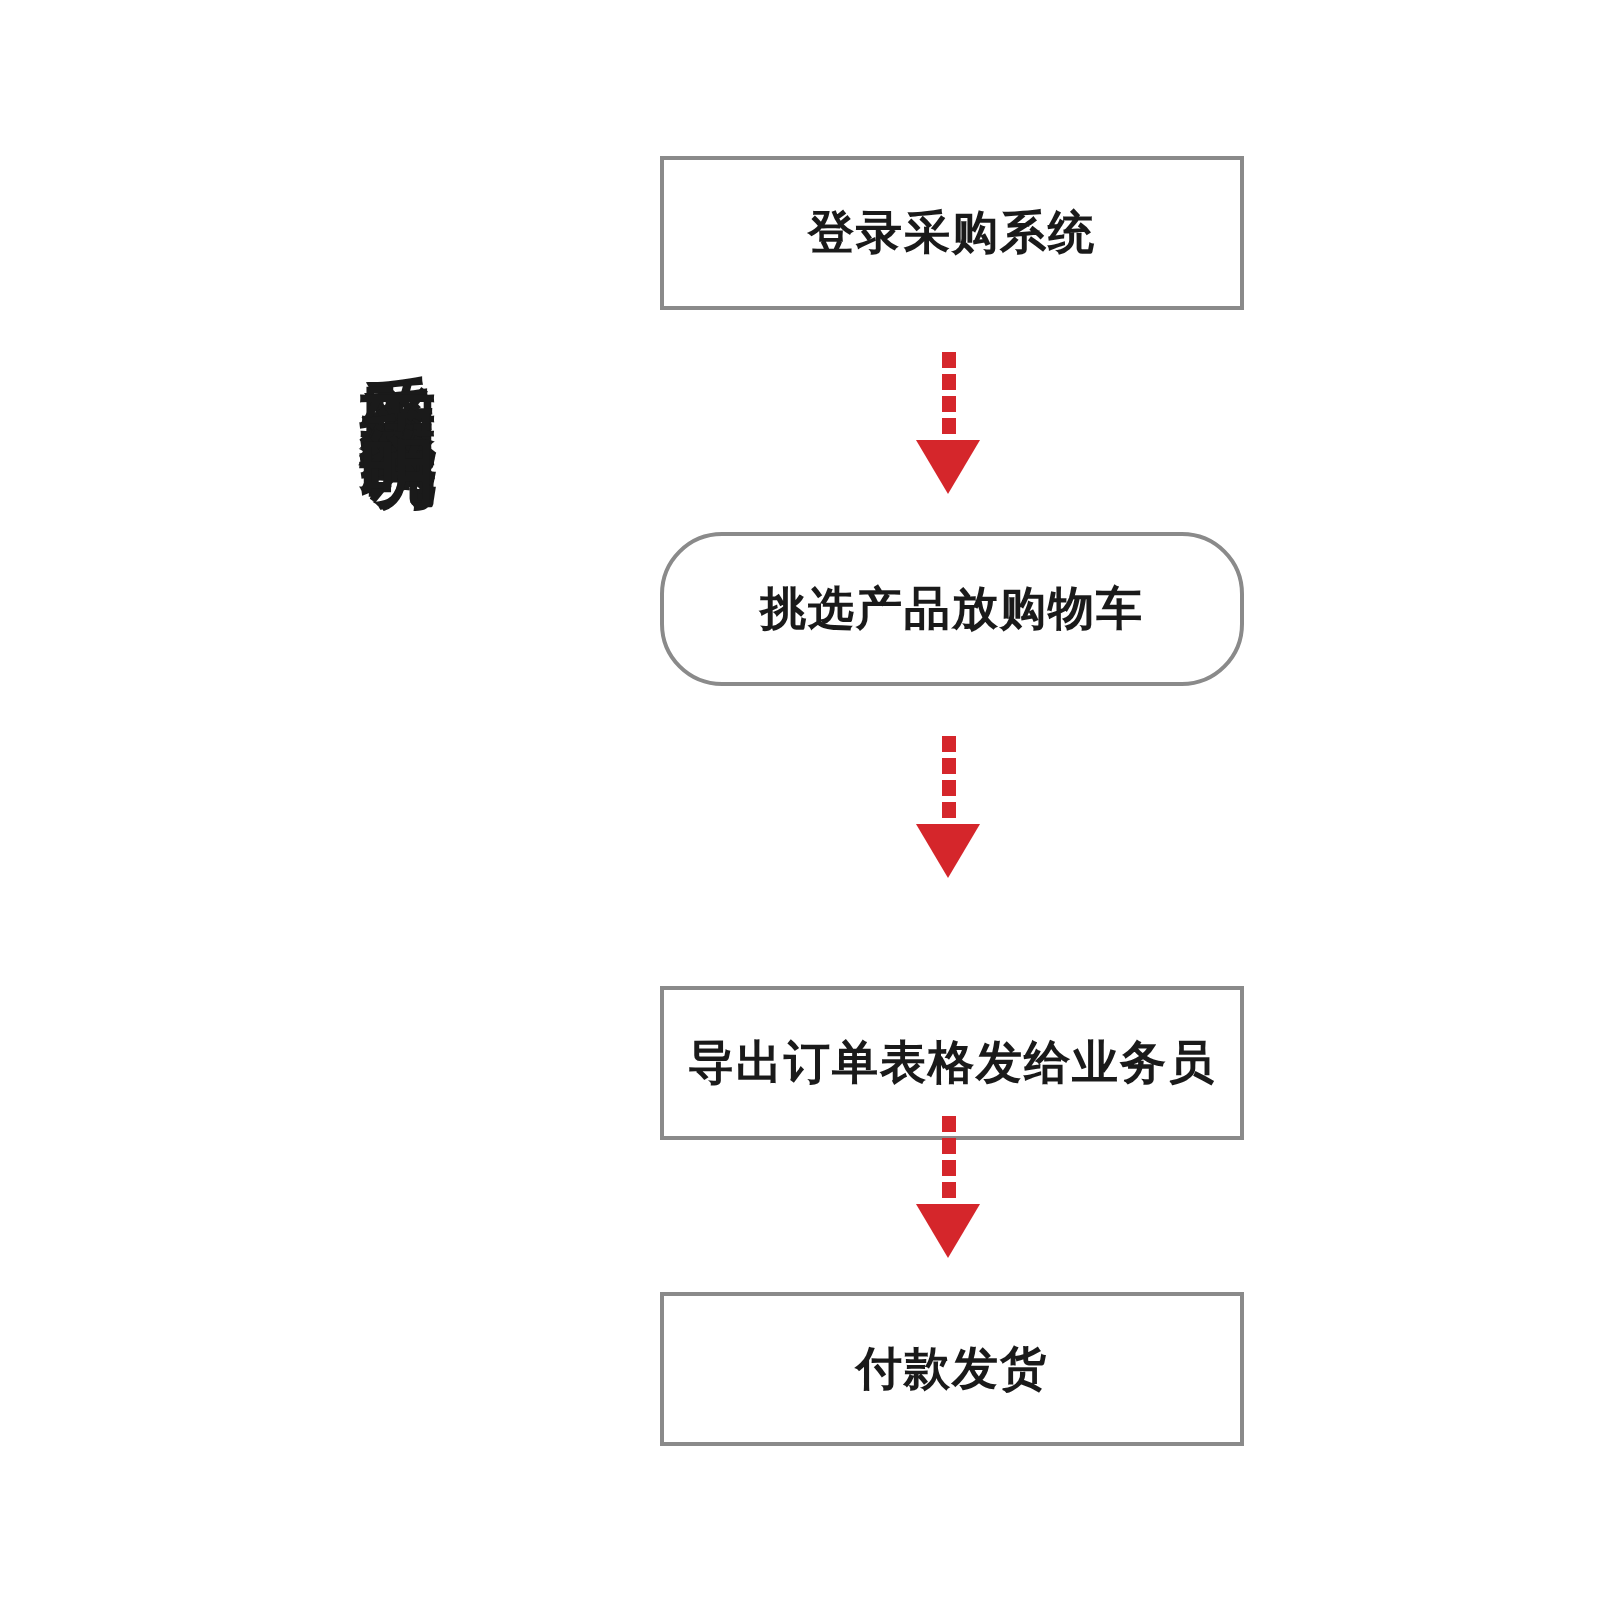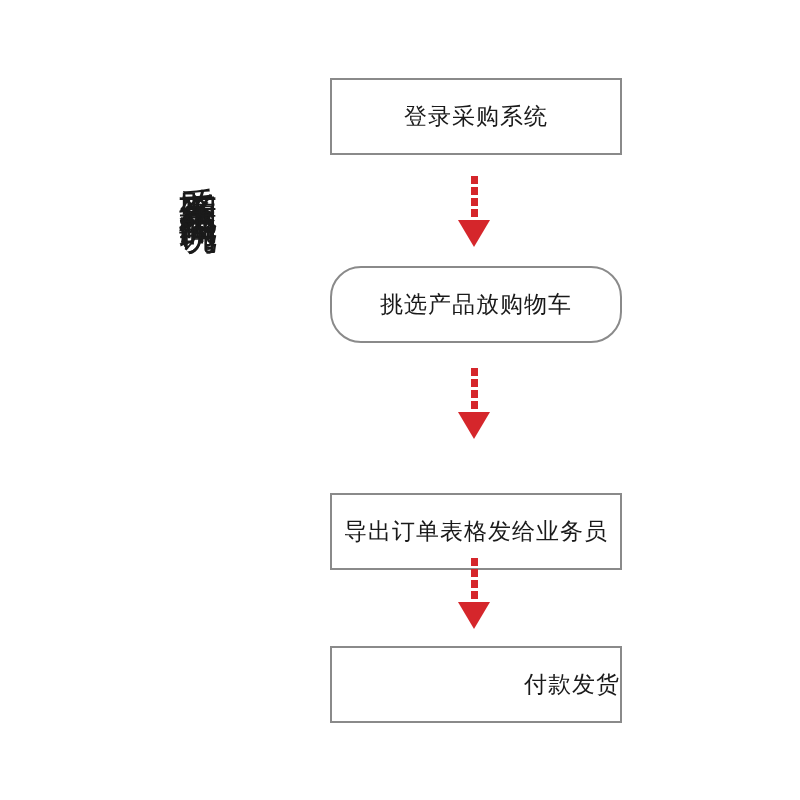--- a/index.html
+++ b/index.html
@@ -16,20 +16,21 @@
     height: 800px;
     background: #ffffff;
     font-family: "Liberation Sans", sans-serif;
     overflow: hidden;
   }
   .canvas {
     position: relative;
     width: 800px;
     height: 800px;
     background: #ffffff;
+    font-weight: bold;
   }
   .vertical-title {
     position: absolute;
     left: 176px;
     top: 156px;
     writing-mode: vertical-rl;
     text-orientation: upright;
     font-size: 38px;
     letter-spacing: 3px;
     color: var(--text);
@@ -51,21 +52,21 @@
   }
   .flow-box .box-label {
     font-size: 23px;
     letter-spacing: 1px;
     color: var(--text);
     white-space: nowrap;
   }
   .box-1 { top: 78px; }
   .box-2 { top: 266px; border-radius: 31px; }
   .box-3 { top: 456px; margin-top: 37px; }
-  .box-4 { top: 646px; justify-content: flex-end; }
+  .box-4 { top: 646px; }
   .arrow {
     position: absolute;
     left: 458px;
     width: 32px;
     display: flex;
     flex-direction: column;
     align-items: center;
   }
   .arrow-1 { top: 176px; }
   .arrow-2 { top: 368px; }

